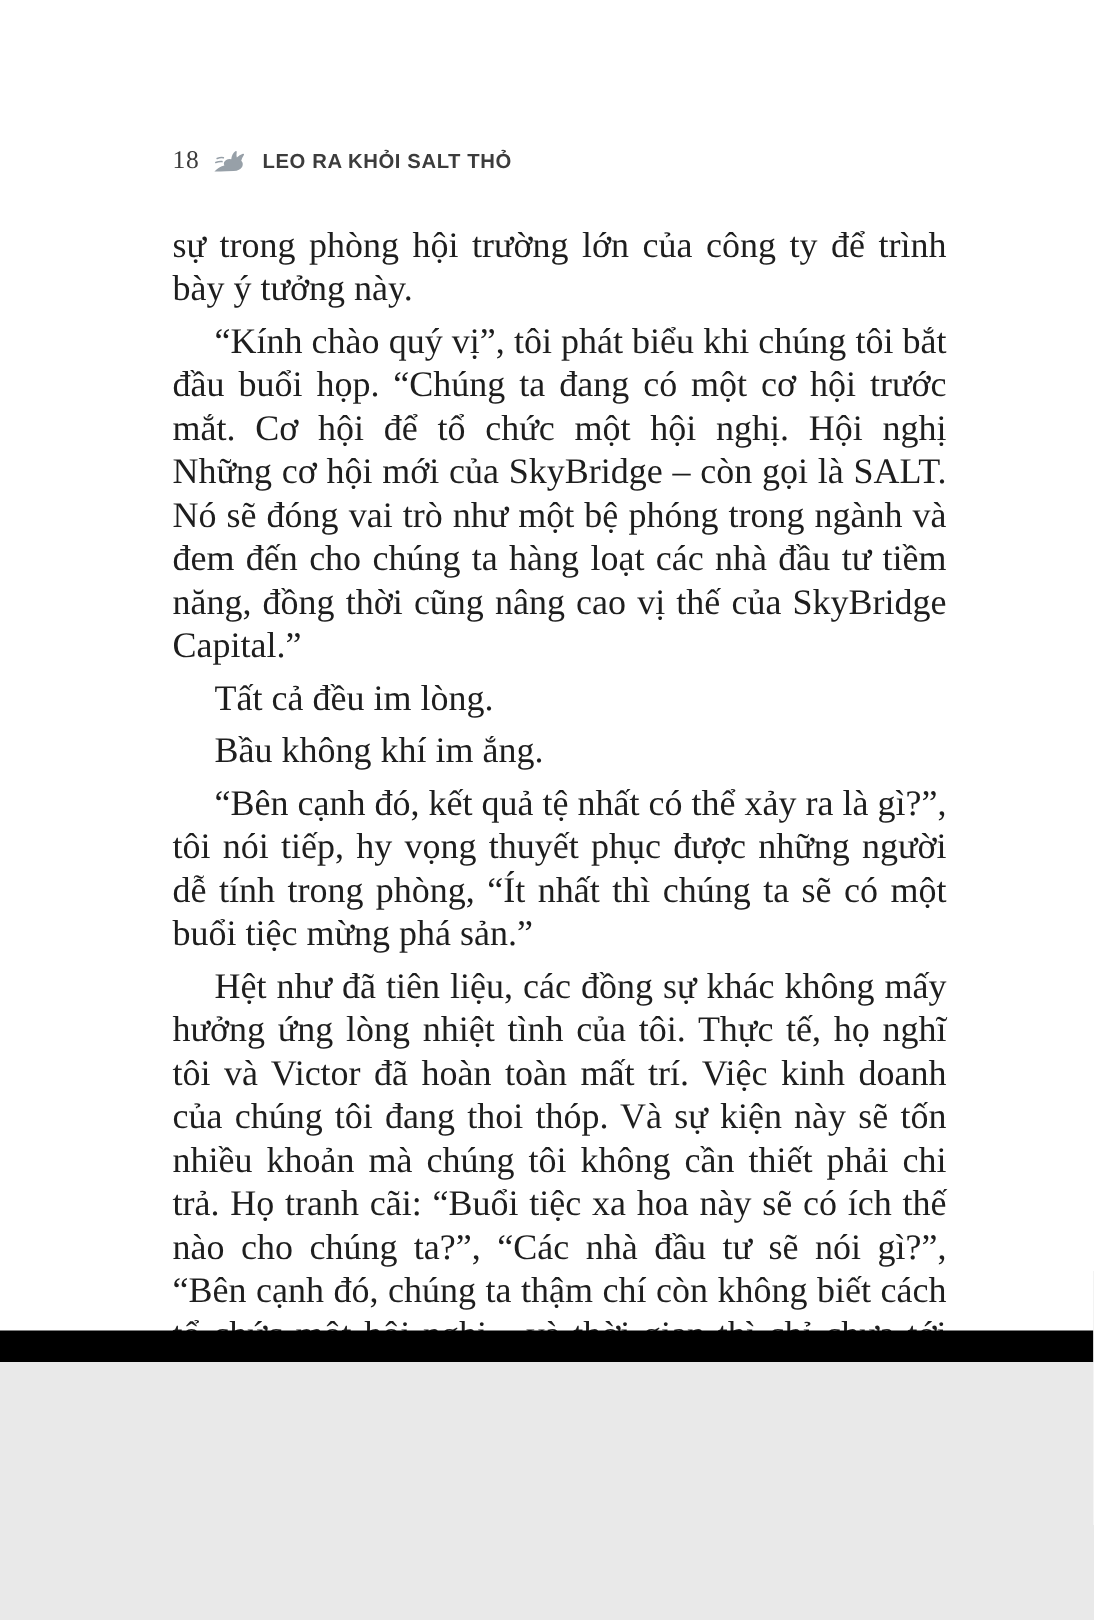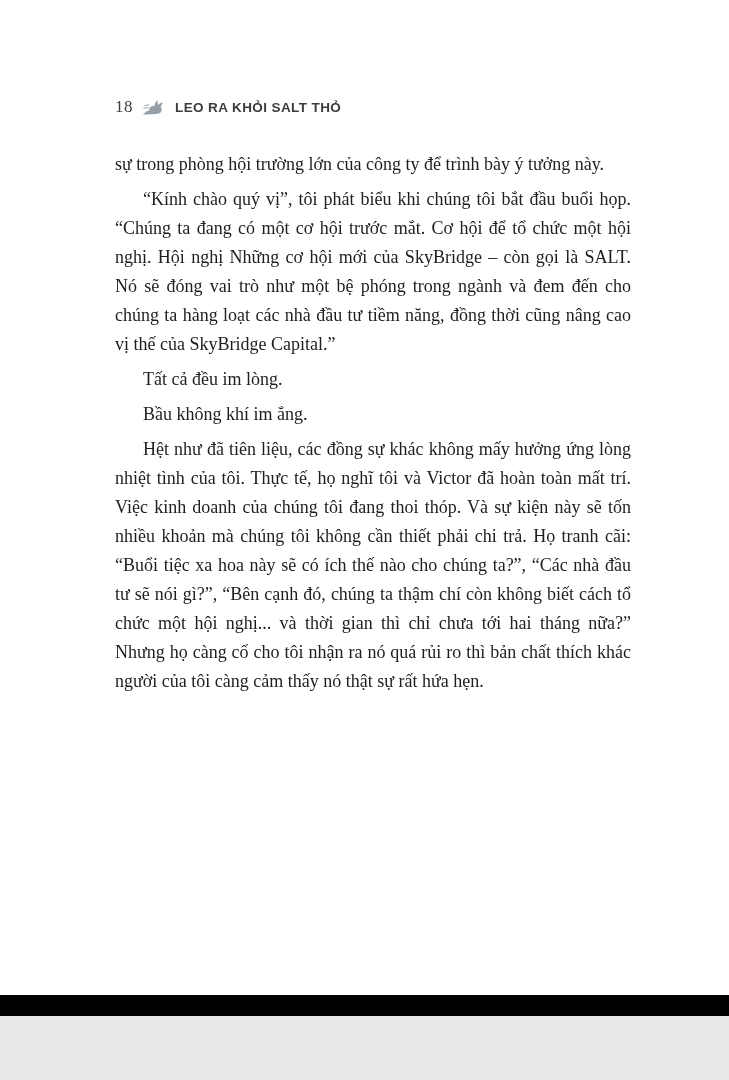--- a/index.html
+++ b/index.html
@@ -7,21 +7,21 @@
     --text:#1e1e1e;
     --header-text:#3c3c3c;
     --icon:#97a0a8;
     --footer-bar:#000000;
   }
   *{box-sizing:border-box;}
   html,body{margin:0;padding:0;background:#e9e9e9;}
   .page{
     position:relative;
     width:729px;
-    height:1016px;
+    height:908px;
     background:var(--background,#fff);
     overflow:hidden;
     font-family:"Liberation Serif","DejaVu Serif",serif;
   }
   .running-header{
     position:absolute;
     top:97px;
     left:115px;
     right:99px;
     display:flex;
@@ -48,21 +48,21 @@
     font-size:13.5px;
     letter-spacing:0.4px;
     color:var(--header-text,#3c3c3c);
   }
   .text-block{
     position:absolute;
     top:150px;
     left:115px;
     width:516px;
     color:var(--text,#1e1e1e);
-    font-size:18px;
+    font-size:24px;
     line-height:29px;
     text-align:justify;
   }
   .para{
     margin:0 0 6px 0;
     padding:0;
   }
   .para.indent{
     text-indent:28px;
   }
@@ -90,18 +90,19 @@
       </svg>
     </span>
     <span class="head-title">LEO RA KHỎI SALT THỎ</span>
   </header>
 
   <main class="text-block">
     <p class="para">sự trong phòng hội trường lớn của công ty để trình bày ý tưởng này.</p>
     <p class="para indent">“Kính chào quý vị”, tôi phát biểu khi chúng tôi bắt đầu buổi họp. “Chúng ta đang có một cơ hội trước mắt. Cơ hội để tổ chức một hội nghị. Hội nghị Những cơ hội mới của SkyBridge – còn gọi là SALT. Nó sẽ đóng vai trò như một bệ phóng trong ngành và đem đến cho chúng ta hàng loạt các nhà đầu tư tiềm năng, đồng thời cũng nâng cao vị thế của SkyBridge Capital.”</p>
     <p class="para indent">Tất cả đều im lòng.</p>
     <p class="para indent">Bầu không khí im ắng.</p>
+    <p class="para indent">“Bên cạnh đó, kết quả tệ nhất có thể xảy ra là gì?”, tôi nói tiếp, hy vọng thuyết phục được những người dễ tính trong phòng, “Ít nhất thì chúng ta sẽ có một buổi tiệc mừng phá sản.”</p>
     <p class="para indent">Hệt như đã tiên liệu, các đồng sự khác không mấy hưởng ứng lòng nhiệt tình của tôi. Thực tế, họ nghĩ tôi và Victor đã hoàn toàn mất trí. Việc kinh doanh của chúng tôi đang thoi thóp. Và sự kiện này sẽ tốn nhiều khoản mà chúng tôi không cần thiết phải chi trả. Họ tranh cãi: “Buổi tiệc xa hoa này sẽ có ích thế nào cho chúng ta?”, “Các nhà đầu tư sẽ nói gì?”, “Bên cạnh đó, chúng ta thậm chí còn không biết cách tổ chức một hội nghị... và thời gian thì chỉ chưa tới hai tháng nữa?” Nhưng họ càng cố cho tôi nhận ra nó quá rủi ro thì bản chất thích khác người của tôi càng cảm thấy nó thật sự rất hứa hẹn.</p>
   </main>
 
   <div class="bottom-bar"></div>
 
 </div>
 
 </body></html>

